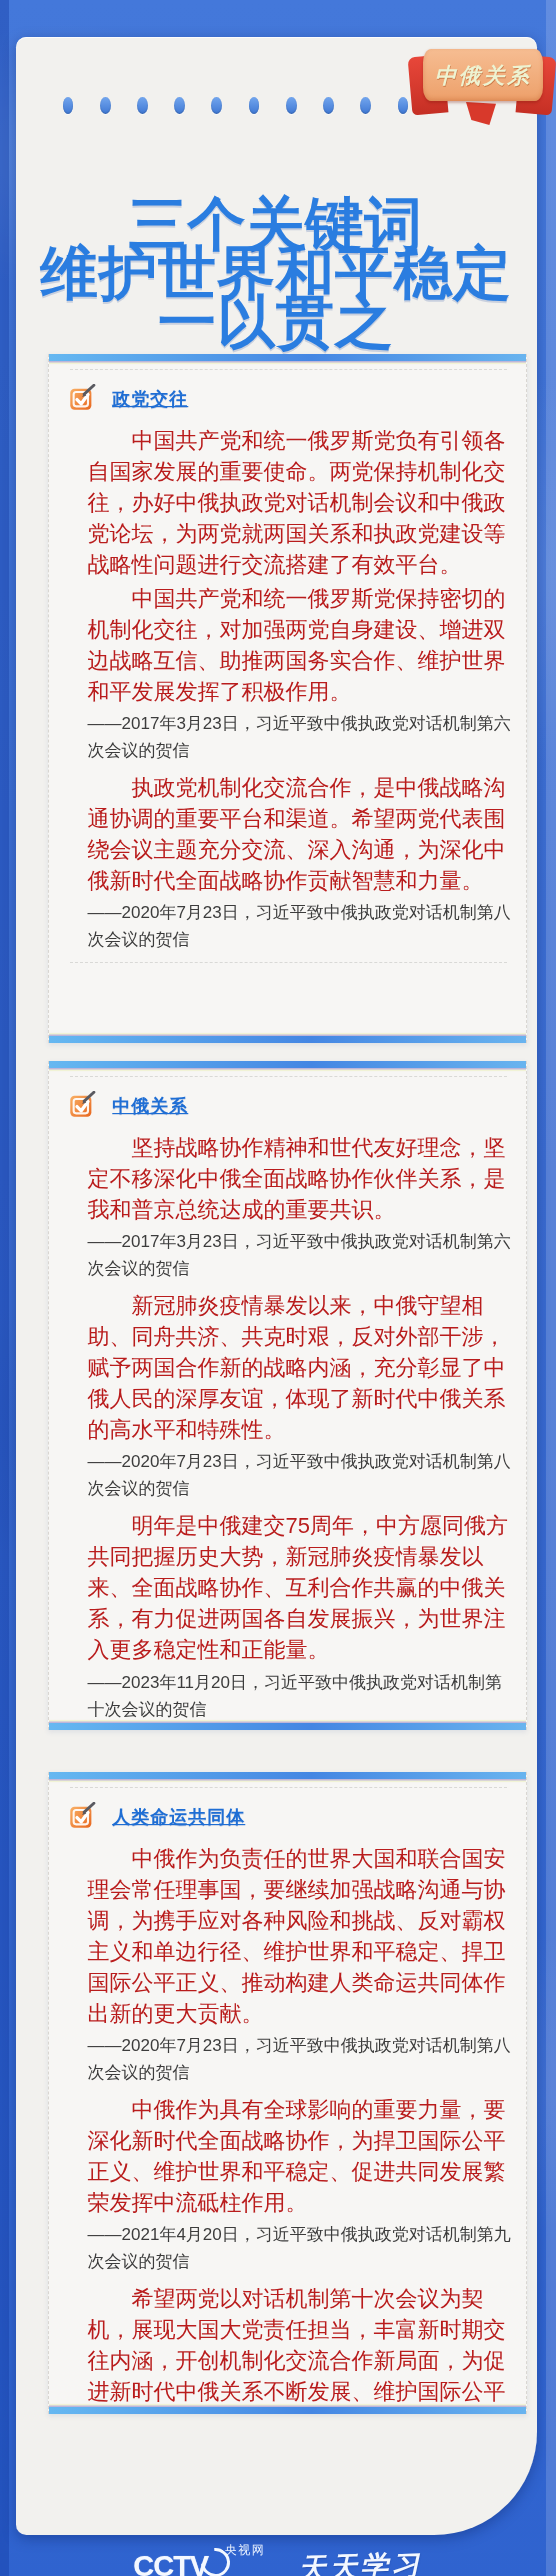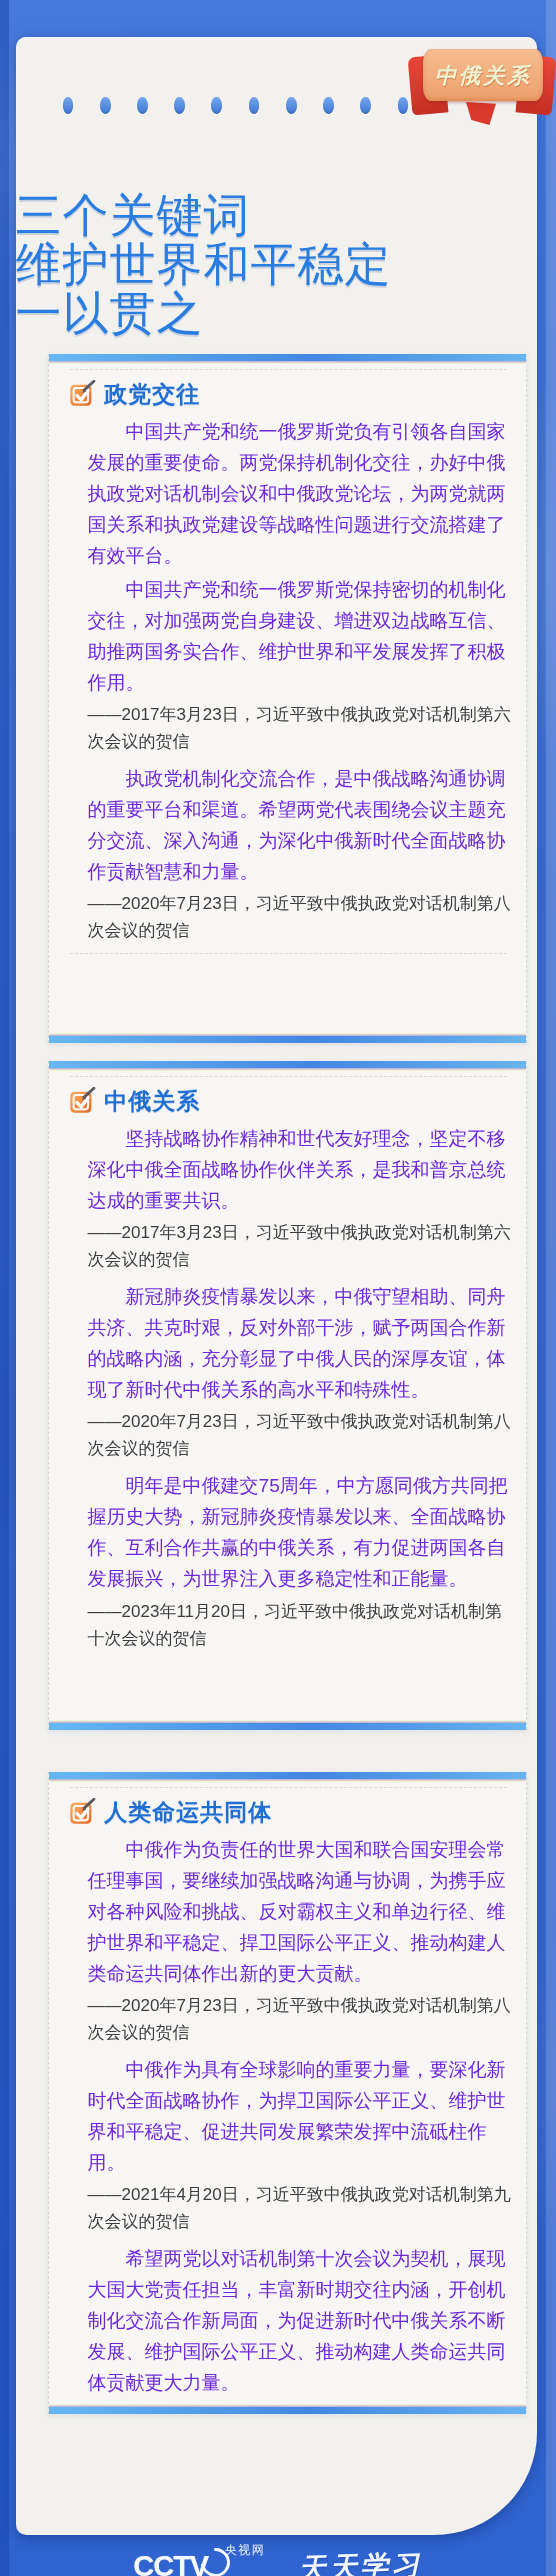--- a/index.html
+++ b/index.html
@@ -35,45 +35,45 @@
   .ribbon .tail{position:absolute;left:56px;top:56px;width:30px;height:23px;background:#d8392b;
     clip-path:polygon(0 0,100% 8%,78% 100%,18% 78%);}
   .ribbon .panel{position:absolute;left:13.4px;right:11.3px;top:3.1px;height:52px;
     background:linear-gradient(180deg,#f6bd92,#eda06a);
     border-radius:8.2px/13.4px;box-shadow:inset 0 -2.1px 4.1px rgba(190,90,40,.35), 0 1.5px 2.6px rgba(120,20,10,.3);
     display:flex;align-items:center;justify-content:center;}
   .ribbon .panel b{font-family:"DejaVu Serif",serif;font-style:italic;font-weight:bold;
     font-size:21.6px;letter-spacing:2.6px;color:#edf3d2;text-shadow:0.5px 1px 0 rgba(170,80,30,.55);}
 
   
-  .title{position:absolute;left:0;top:123px;width:100%;text-align:left;
-    color:#2a7de0;font-weight:400;font-size:46px;line-height:49px;letter-spacing:1px;
+  .title{position:absolute;left:0;top:123px;width:100%;text-align:center;
+    color:#2a7de0;font-weight:700;font-size:58px;line-height:49px;letter-spacing:1px;
     text-shadow:0 1.5px 0 rgba(15,60,150,.18);}
   .title span{display:block;}
 
   
   .card{position:absolute;left:32px;width:479px;box-sizing:border-box;overflow:hidden;
     background:#f7f6f4;border-left:1px dashed #d9d6d1;border-right:1px dashed #d9d6d1;
     box-shadow:0 1.5px 5.2px rgba(40,70,140,.10);padding:10.3px 13.4px 3.1px 20.6px;}
   .card-1{top:317px;height:689px;}
   .card-2{top:1024px;height:669px;}
   .card-3{top:1735px;height:642px;}
   .bar{position:absolute;left:-1px;right:-1px;height:6.7px;background:linear-gradient(90deg,#66b8f1,#4486e3 55%,#69b4ef);}
   .bar-top{top:0;box-shadow:0 1.5px 0 rgba(150,132,221,.55), 0 3.1px 0 rgba(233,240,175,.45);}
   .bar-bottom{bottom:0;box-shadow:0 -1.5px 0 rgba(150,132,221,.55), 0 -3.1px 0 rgba(233,240,175,.45);}
   .ticks{height:0;border-top:1.5px dashed rgba(150,150,145,.30);margin:6.2px 5.2px 0 1px;}
   .ticks-top{margin-top:5.2px;}
   .ticks-bottom{margin-top:7.2px;}
 
   .sec-head{display:flex;align-items:center;margin:8.2px 0 6.2px 0;}
   .sec-head .icon{width:27px;height:27px;flex:0 0 27px;margin-right:8.2px;position:relative;top:-1px;}
-  .sec-head h2{margin:0;font-size:23px;font-weight:900;color:#1f6ed4;letter-spacing:1px;
-    text-shadow:0 1px 0 rgba(20,80,170,.18);}
-
-  .quote{margin:0 0 3.1px 18.5px;font-size:19px;line-height:31px;color:#6d28d9;
+  .sec-head h2{margin:8px;font-size:18px;font-weight:900;color:#1f6ed4;letter-spacing:1px;
+    text-shadow:0 1px 0 rgba(20,80,170,.18);text-decoration:underline;}
+
+  .quote{margin:0 0 3.1px 18.5px;font-size:22px;line-height:31px;color:#b91c1c;
     text-indent:2em;font-weight:500;letter-spacing:0;}
   .source{margin:3.1px 0 8.2px 18.5px;font-size:17px;line-height:27px;color:#3c3c3c;}
 
   
   .footer{position:absolute;left:0;top:2544px;width:100%;display:flex;align-items:center;justify-content:center;gap:33px;}
   .cctv-logo{display:flex;align-items:center;color:#fff;}
   .cctv-word{font-size:29px;font-weight:900;letter-spacing:-1px;color:#f4f8ff;text-shadow:0 0 1px rgba(255,255,255,.6);}
   .cctv-ring{width:23px;height:23px;border:3.1px solid #f4f8ff;border-left-color:transparent;border-radius:50%;
     transform:rotate(40deg);margin:0 -5.2px 9.3px -7.2px;}
   .cctv-side{display:flex;flex-direction:column;line-height:1;}

